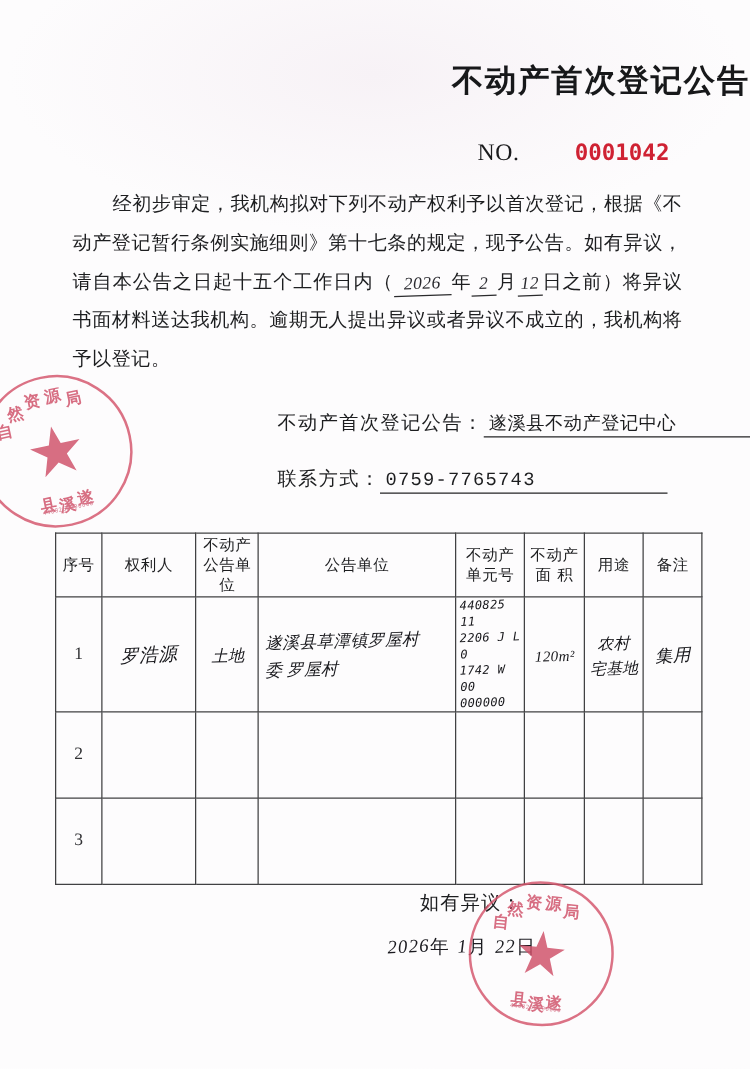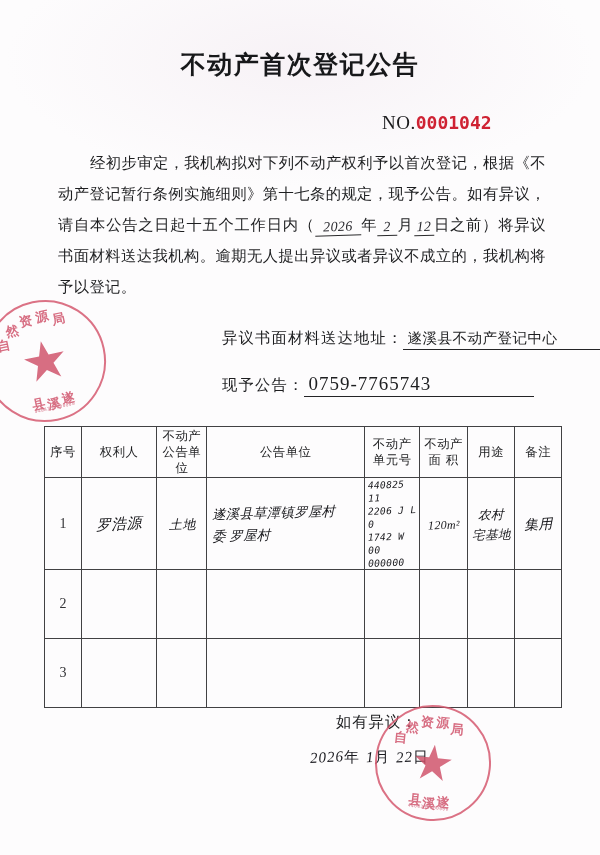--- a/index.html
+++ b/index.html
@@ -21,21 +21,21 @@
       radial-gradient(ellipse 420px 180px at 300px 60px, #f7f2f6 0%, #fdfcfd 70%),
       radial-gradient(ellipse 300px 300px at 520px 820px, #fbfafb 0%, #fdfcfd 70%);
   }
 
   
   .doc-title {
     position: absolute;
     top: 48px;
     left: 0;
     width: 600px;
-    text-align: center;
+    text-align: right;
     font-size: 25px;
     font-weight: bold;
     letter-spacing: 1.5px;
     color: #17181a;
     font-family: "DejaVu Sans", sans-serif;
   }
 
   
   .serial-row {
     position: absolute;
@@ -46,20 +46,21 @@
     font-family: "Liberation Serif", serif;
     letter-spacing: 0.5px;
     white-space: nowrap;
   }
   .serial-row .serial-num {
     color: #cf2233;
     font-family: "DejaVu Sans Mono", monospace;
     font-size: 18px;
     letter-spacing: 0px;
     font-weight: bold;
+    margin-left: 44px;
   }
 
   
   .body-block {
     position: absolute;
     top: 148px;
     left: 58px;
     width: 488px;
     font-size: 15.3px;
     line-height: 31px;
@@ -92,22 +93,22 @@
     white-space: nowrap;
     font-family: "DejaVu Sans", sans-serif;
     letter-spacing: 0.4px;
   }
   .field-row .flabel { letter-spacing: 1.2px; }
   .field-row .fvalue {
     display: inline-block;
     border-bottom: 1px solid #242426;
     padding: 0 4px 1px 4px;
     min-width: 150px;
-    font-family: Liberation Serif, serif;
-    font-size: 19px;
+    font-family: Liberation Mono, monospace;
+    font-size: 15px;
   }
   #row-address { top: 328px; left: 222px; }
   #row-address .fvalue { min-width: 236px; font-family: "DejaVu Sans", sans-serif; font-size: 14.6px; }
   #row-phone { top: 373px; left: 222px; }
   #row-phone .fvalue { min-width: 222px; letter-spacing: 1px; }
 
   
   .reg-table {
     position: absolute;
     top: 426px;
@@ -250,25 +251,25 @@
 
   <div class="serial-row">
     <span>NO.</span><span class="serial-num">0001042</span>
   </div>
 
   <div class="body-block">
     <span class="indent"></span><span>经初步审定，我机构拟对下列不动产权利予以首次登记，根据《不动产登记暂行条例实施细则》第十七条的规定，现予公告。如有异议，请自本公告之日起十五个工作日内（</span><span class="fill-date">2026</span><span>年</span><span class="fill-date sm">2</span><span>月</span><span class="fill-date sm">12</span><span>日之前</span><span>）将异议书面材料送达我机构。逾期无人提出异议或者异议不成立的，我机构将予以登记。</span>
   </div>
 
   <div class="field-row" id="row-address">
-    <span class="flabel">异议书面材料送达地址：</span><span class="fvalue">遂溪县不动产登记中心</span>
+    <span class="flabel">不动产首次登记公告：</span><span class="fvalue">遂溪县不动产登记中心</span>
   </div>
 
   <div class="field-row" id="row-phone">
-    <span class="flabel">现予公告：</span><span class="fvalue">0759-7765743</span>
+    <span class="flabel">联系方式：</span><span class="fvalue">0759-7765743</span>
   </div>
 
   <table class="reg-table">
     <colgroup>
       <col style="width:34px">
       <col style="width:70px">
       <col style="width:46px">
       <col style="width:146px">
       <col style="width:51px">
       <col style="width:44px">

